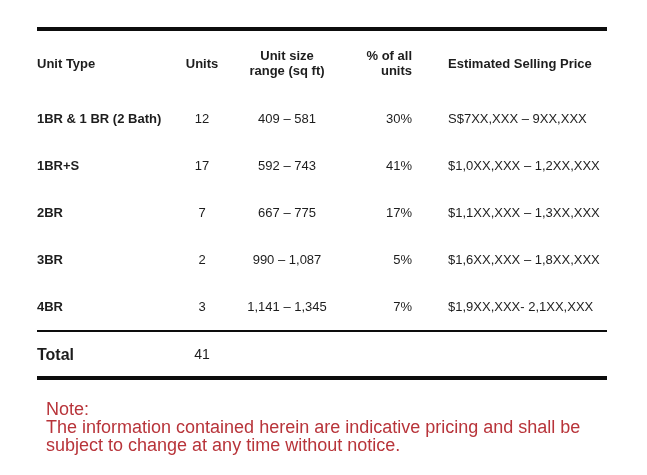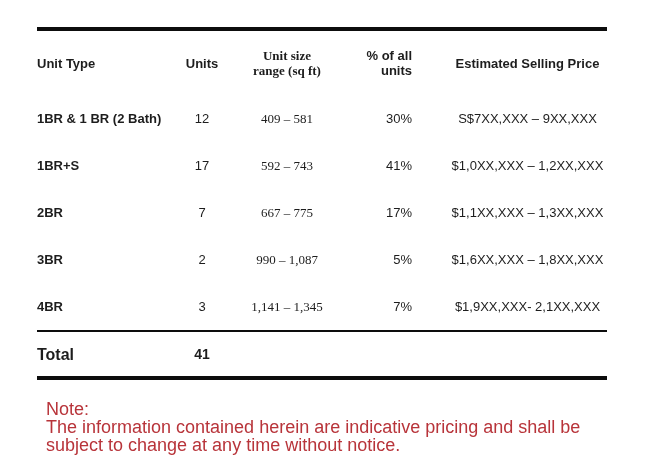--- a/index.html
+++ b/index.html
@@ -28,27 +28,27 @@
   }
   .thead { height: 64px; }
   .trow  { height: 47px; }
   .total-row {
     height: 46px;
     border-top: 2px solid #0d0d0d;
   }
   .c { font-size: 13px; line-height: 15px; }
   .c1 { text-align: left; font-weight: bold; }
   .c2 { text-align: center; }
-  .c3 { text-align: center; font-family: Liberation Serif, serif; }
+  .c3 { text-align: center; }
   .c4 { text-align: right; }
-  .c5 { text-align: center; padding-left: 36px; }
+  .c5 { padding-left: 36px; }
   .h  { font-weight: bold; }
   .hline { display: block; }
   .total-label { font-size: 16px; font-weight: bold; }
-  .total-units { font-size: 14px; font-weight: bold; text-align: center; }
+  .total-units { font-size: 14px; font-weight: normal; text-align: center; }
   .note {
     position: absolute;
     left: 46px;
     top: 400px;
     font-size: 18px;
     line-height: 18px;
   }
 </style>
 </head>
 <body>

